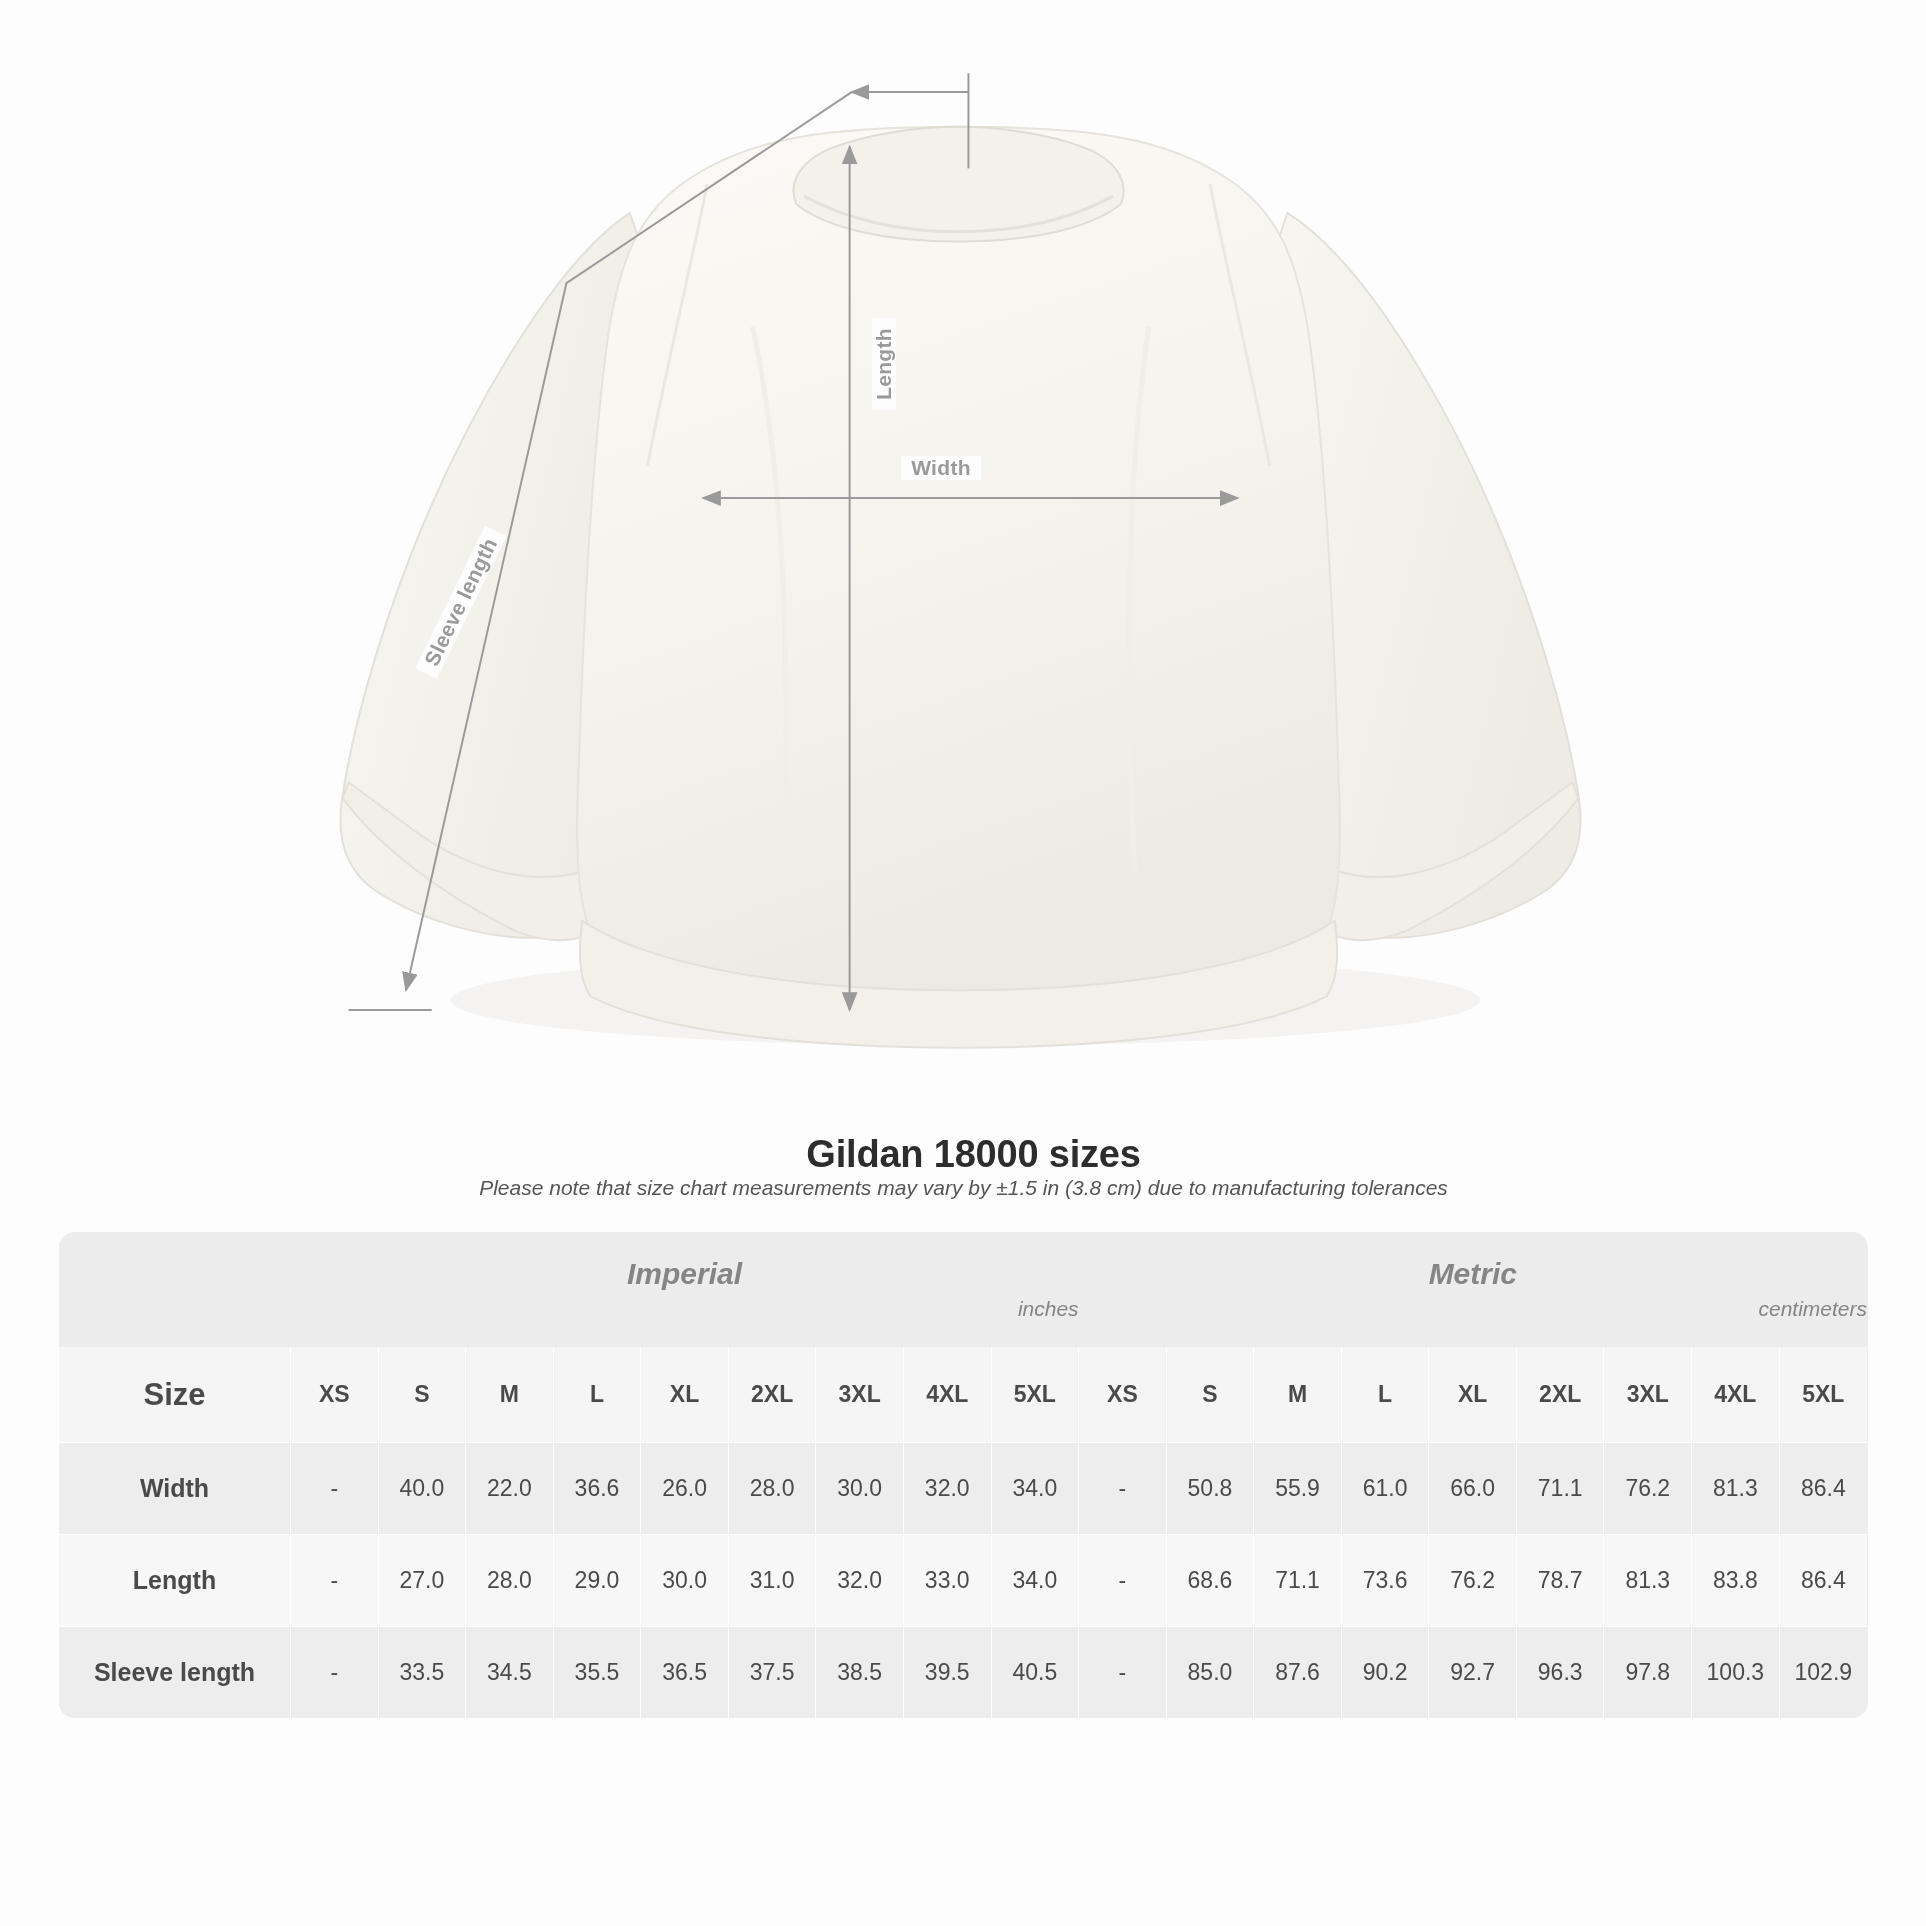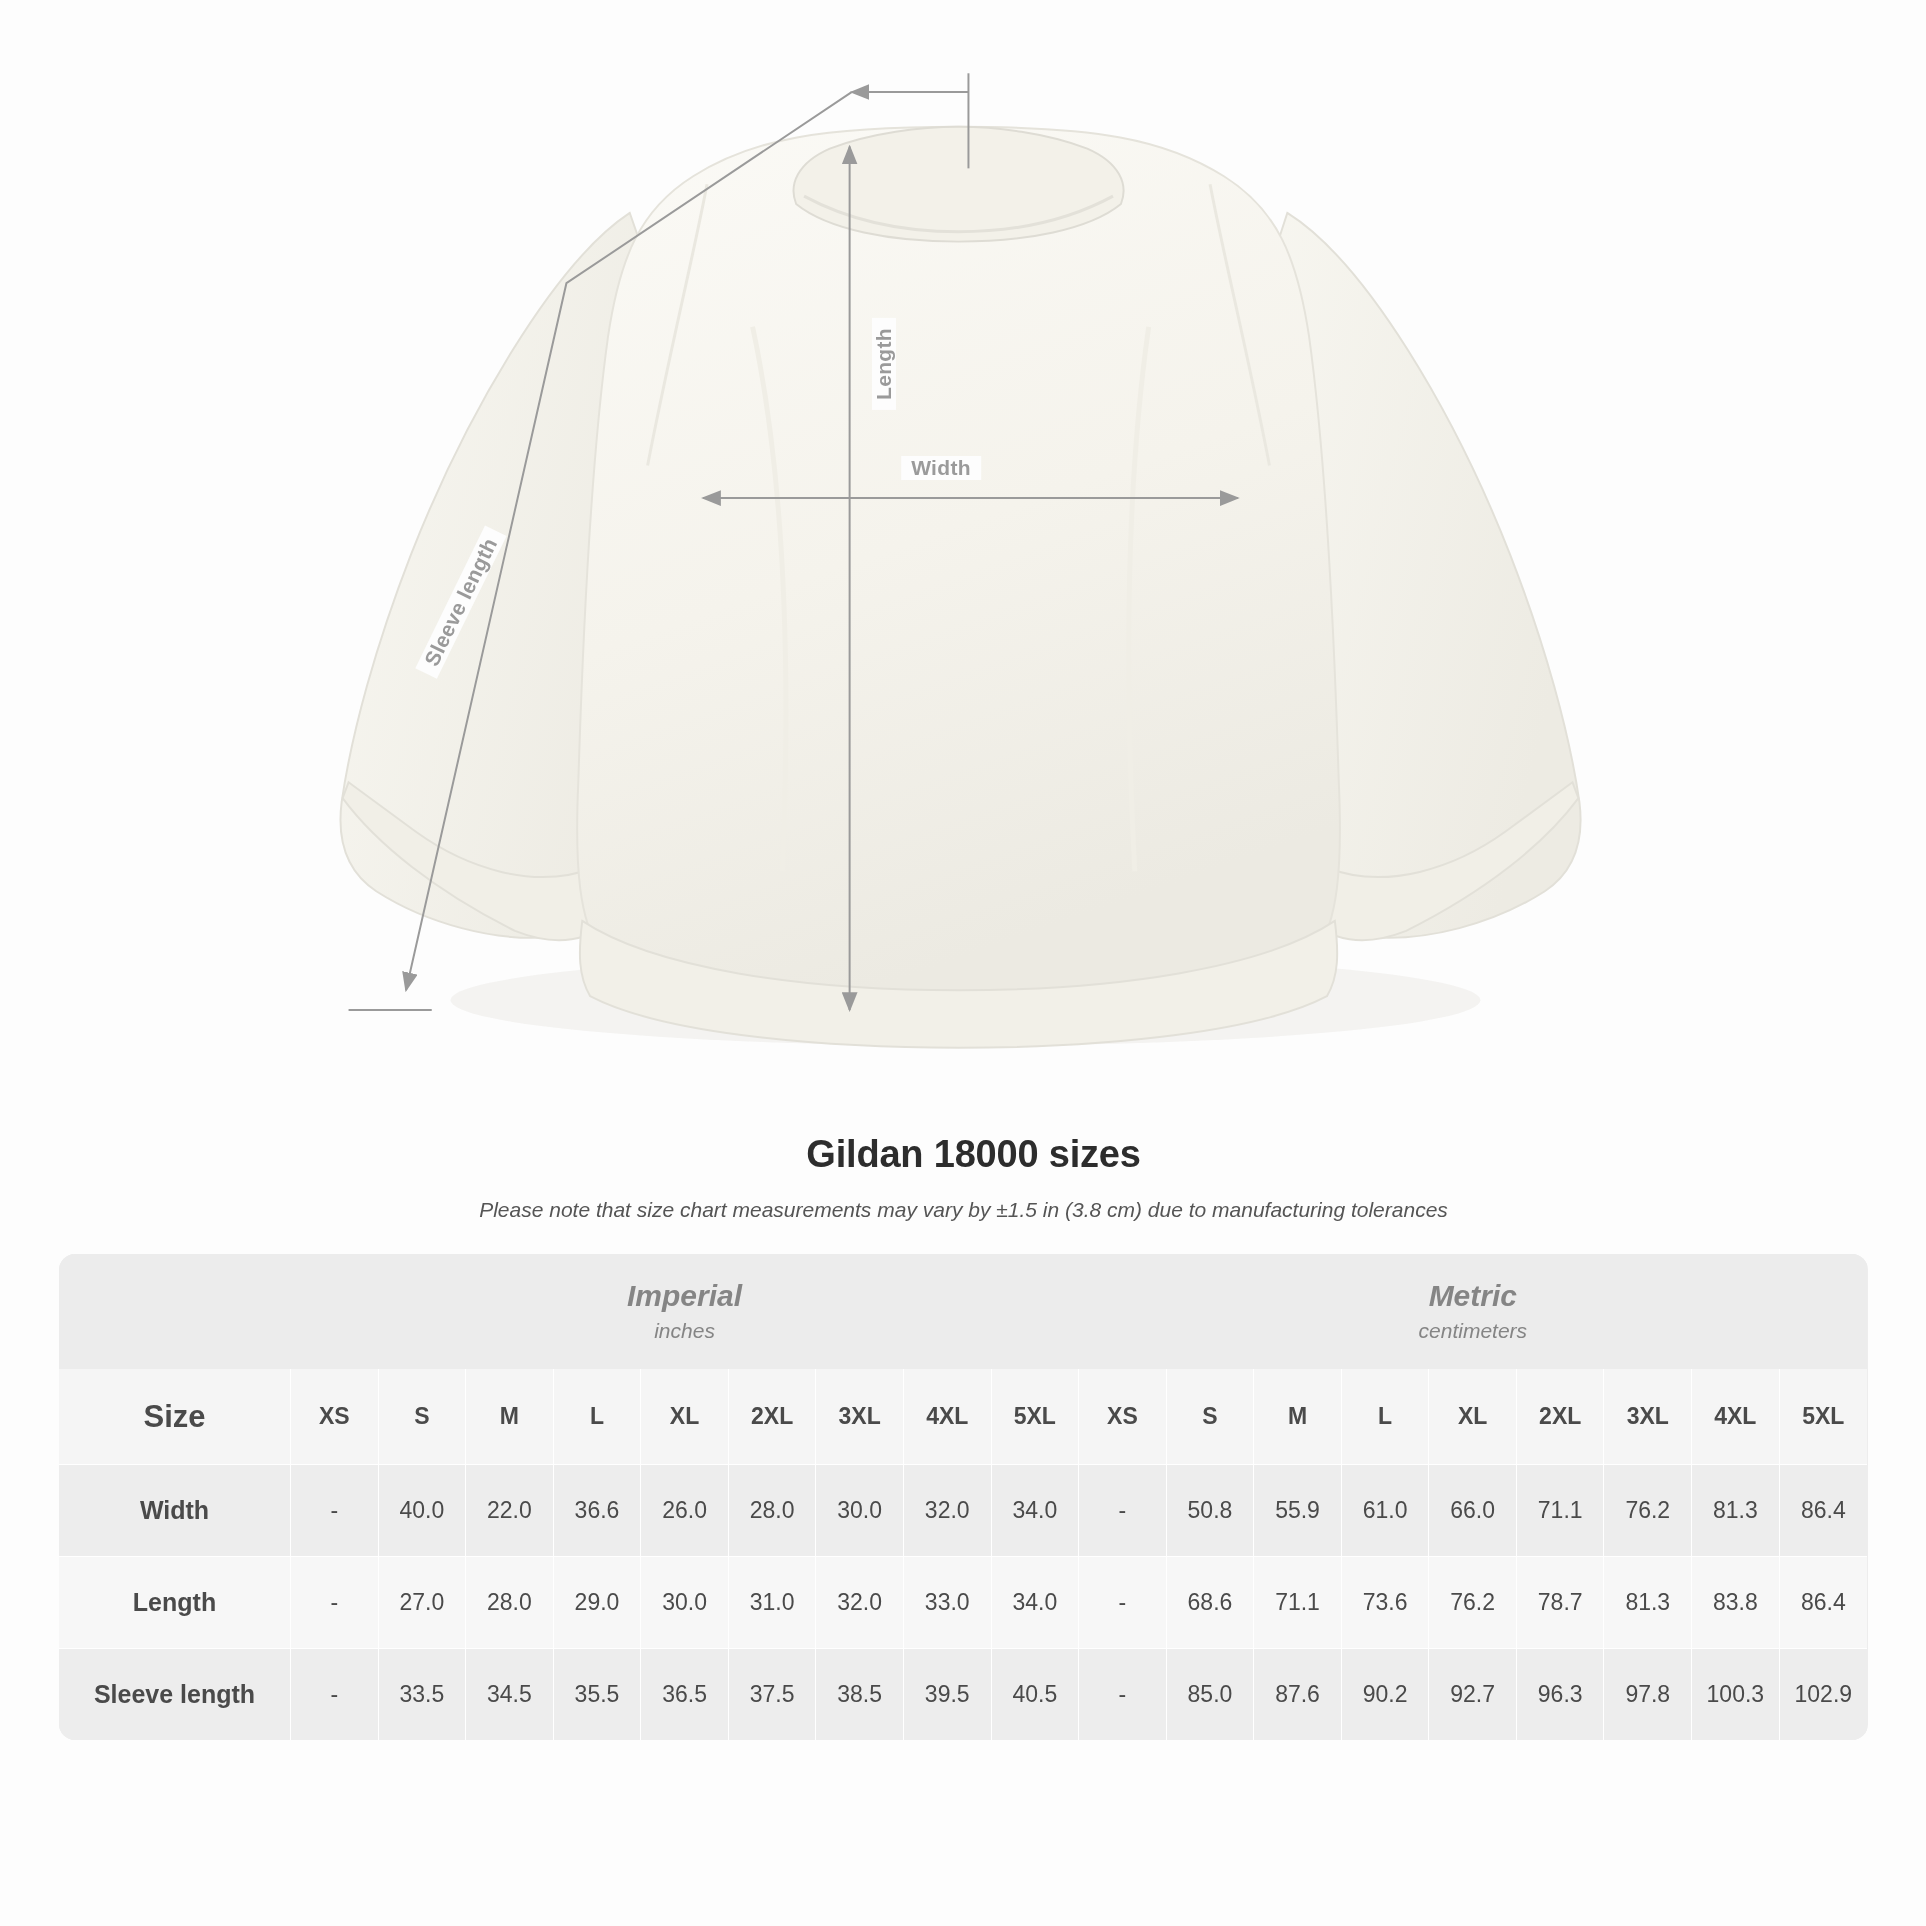--- a/index.html
+++ b/index.html
@@ -72,21 +72,20 @@
     font-weight: bold;
     color: #2d2d2d;
     margin: 0;
     letter-spacing: -0.2px;
     padding-left: 20px;
   }
   .chart-subtitle {
     font-size: 21px;
     font-style: italic;
     color: #555555;
-    margin-top: 22px;
   }
 
   
   .table-wrap {
     margin: 32px 59px 0 59px;
     border-radius: 16px;
     overflow: hidden;
     background: #ededed;
   }
   table.size-table {
@@ -113,20 +112,21 @@
     font-style: italic;
     font-weight: bold;
     color: #858585;
     line-height: 1.25;
   }
   .unit-sub {
     font-size: 21px;
     font-style: italic;
     color: #858585;
     line-height: 1.5;
+    text-align: right;
   }
   
   .size-row td {
     height: 95px;
     background: #f5f5f5;
     font-weight: bold;
     color: #555555;
     border-right: 1px solid #ffffff;
     border-bottom: 1px solid #ffffff;
   }

